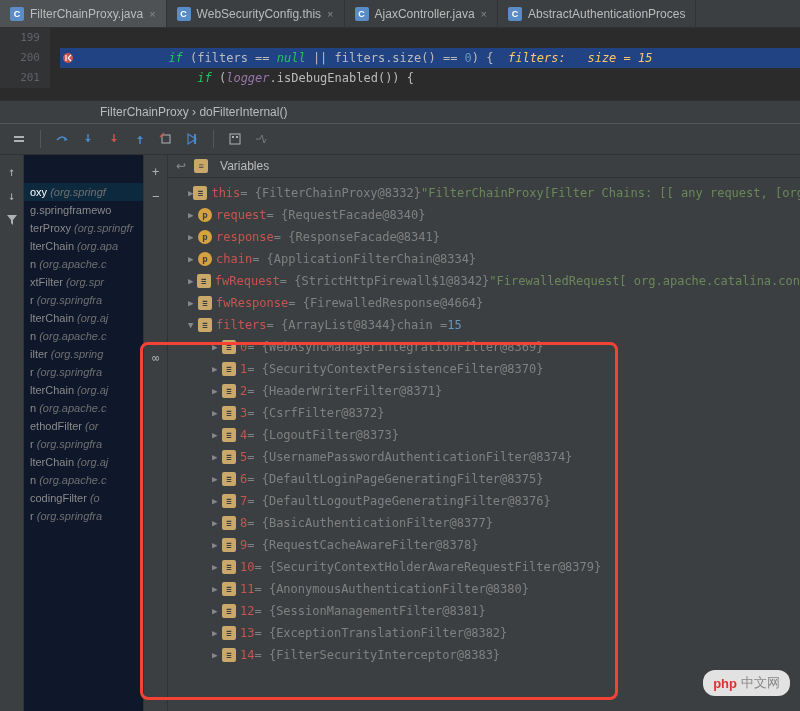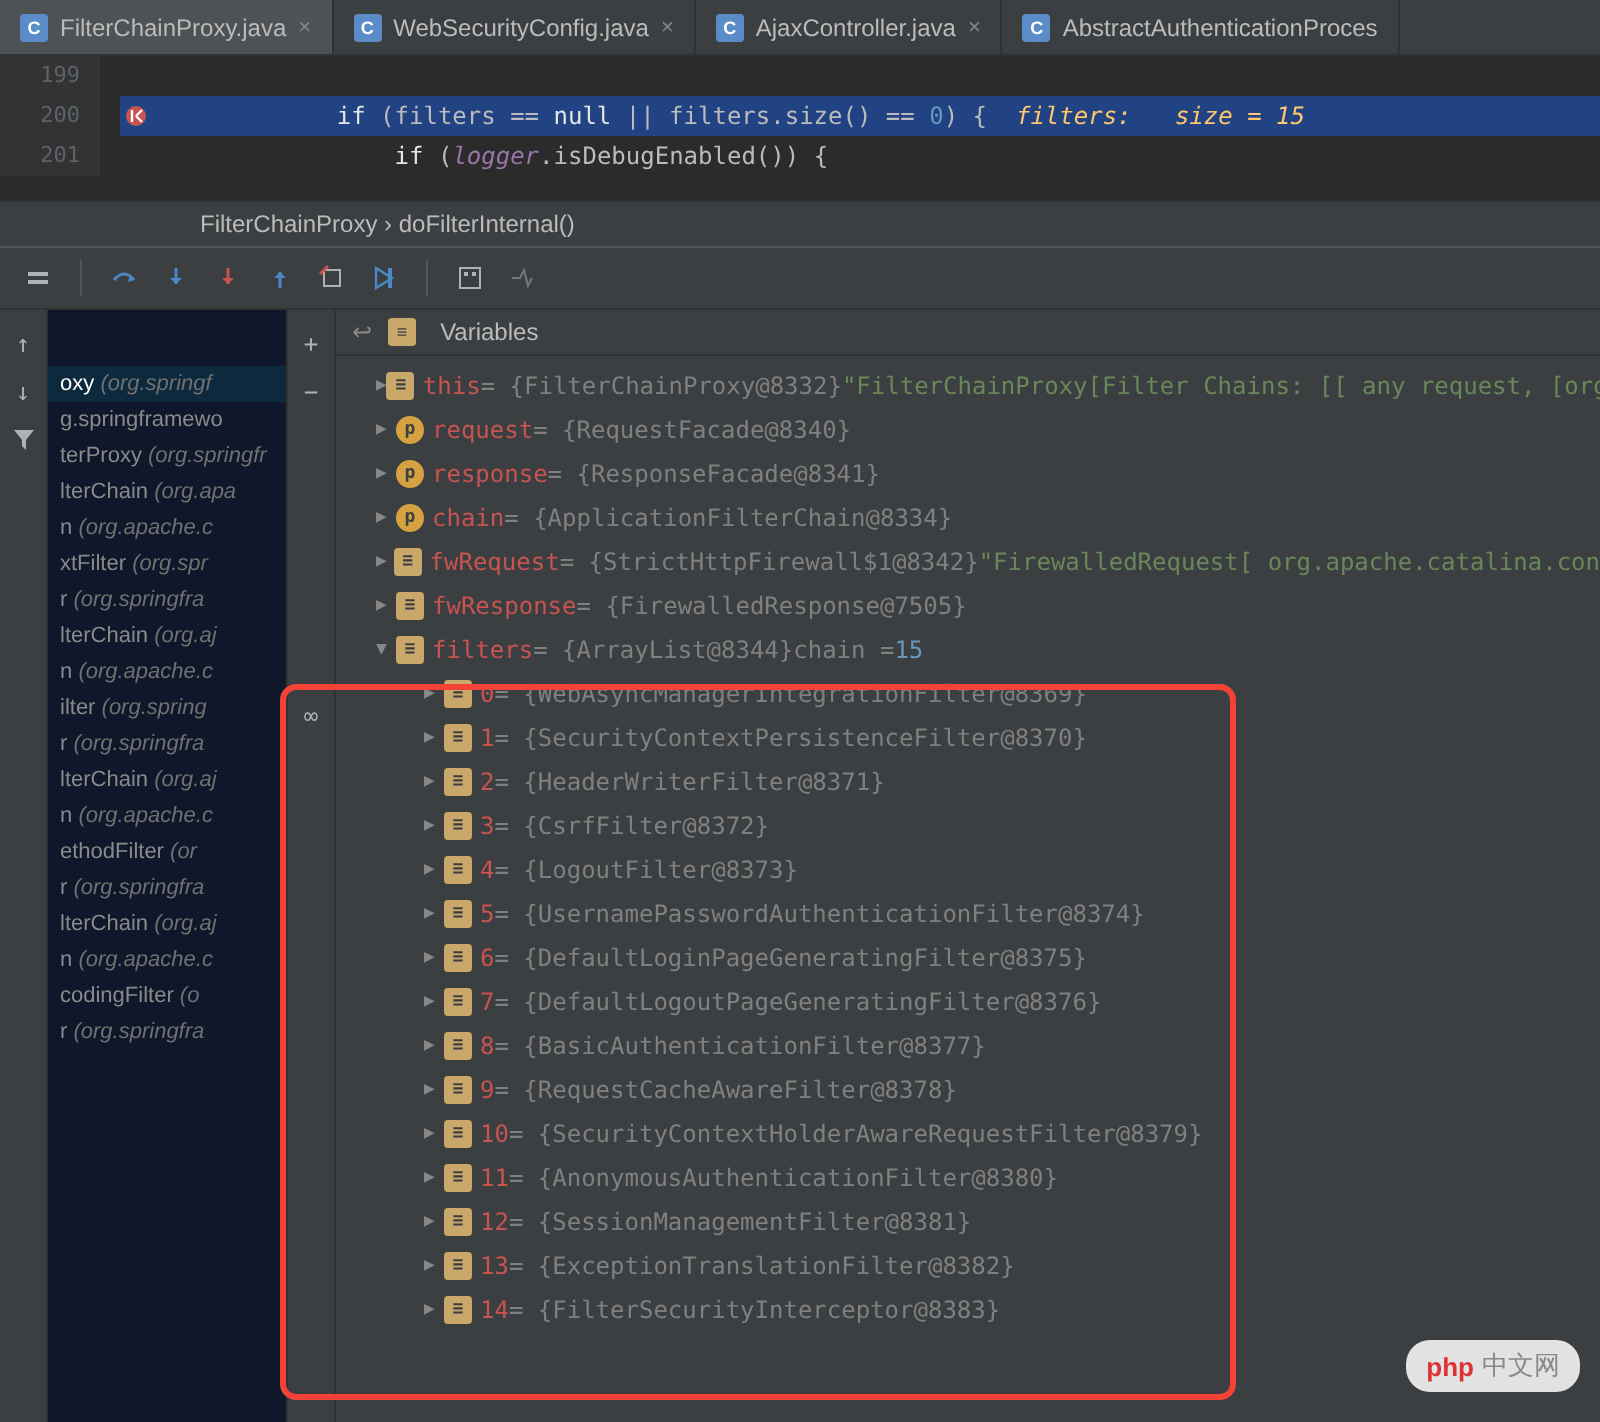--- a/index.html
+++ b/index.html
@@ -34,21 +34,21 @@
     background: #2b2b2b;
     position: relative;
   }
   .gutter {
     position: absolute; left: 0; top: 0; width: 50px; background: #313335; color: #606366;
     text-align: right; padding-right: 10px; font-size: 11px; line-height: 20px;
   }
   .code-lines { padding-left: 60px; line-height: 20px; font-size: 12px;}
   .code-line { height: 20px; white-space: pre; }
   .hl { background: #214283; }
-  .kw { color: #e5e5e5; }
+  .kw { color: #22c55e; font-style: italic; }
   .num { color: #6897bb; }
   .comment-hint { color: #808080; font-style: italic;}
   .hint-val { color: #ffc66d; font-style: italic; text-align: right;}
   .italic { font-style: italic; text-align: right;}
   .breakpoint { position: absolute; left: 62px; width: 12px; height: 12px; }
   .breadcrumb {
     background: #3c3f41; padding: 4px 10px 4px 100px; font-family: sans-serif; font-size: 12px; color: #bbbbbb; border-top: 1px solid #323232;
   }
   .toolbar {
     display: flex; align-items: center; gap: 4px; padding: 4px 8px;
@@ -110,21 +110,21 @@
 <body>
 
 <div class="tabs">
   <div class="tab active">
     <span class="tab-icon">C</span>
     <span>FilterChainProxy.java</span>
     <span class="tab-close">×</span>
   </div>
   <div class="tab">
     <span class="tab-icon">C</span>
-    <span>WebSecurityConfig.java</span>
+    <span>WebSecurityConfig.this</span>
     <span class="tab-close">×</span>
   </div>
   <div class="tab">
     <span class="tab-icon">C</span>
     <span>AjaxController.java</span>
     <span class="tab-close">×</span>
   </div>
   <div class="tab">
     <span class="tab-icon">C</span>
     <span>AbstractAuthenticationProces</span>
@@ -290,21 +290,21 @@
           <span class="arrow">▶</span> 
           <span class="var-icon icon-obj">≡</span> 
           <span class="var-name red">fwRequest</span>
           <span class="var-val"> = {StrictHttpFirewall$1@8342} </span>
           <span class="var-str">"FirewalledRequest[ org.apache.catalina.con</span>
         </div>
         <div class="var-row" style="padding-left: 20px;">
           <span class="arrow">▶</span> 
           <span class="var-icon icon-obj">≡</span> 
           <span class="var-name red">fwResponse</span>
-          <span class="var-val"> = {FirewalledResponse@7505}</span>
+          <span class="var-val"> = {FirewalledResponse@4664}</span>
           <span class="var-str"></span>
         </div>
         <div class="var-row" style="padding-left: 20px;">
           <span class="arrow down">▼</span> 
           <span class="var-icon icon-obj">≡</span> 
           <span class="var-name red">filters</span>
           <span class="var-val"> = {ArrayList@8344}  </span>
           <span style="color:#808080;">chain = </span>
           <span style="color:#6897bb;">15</span>
         </div>

